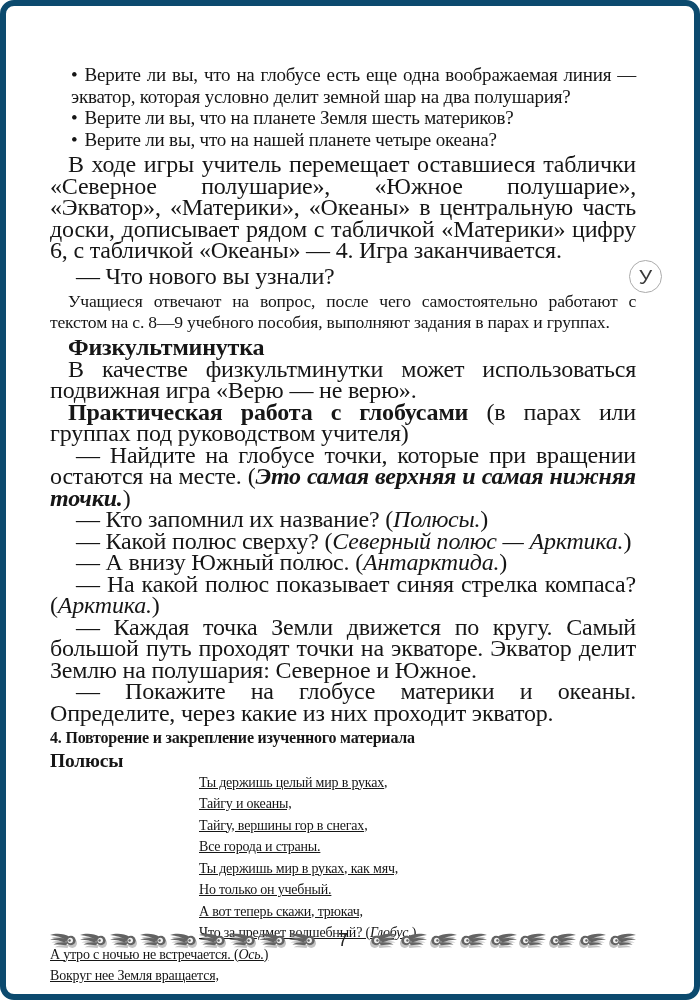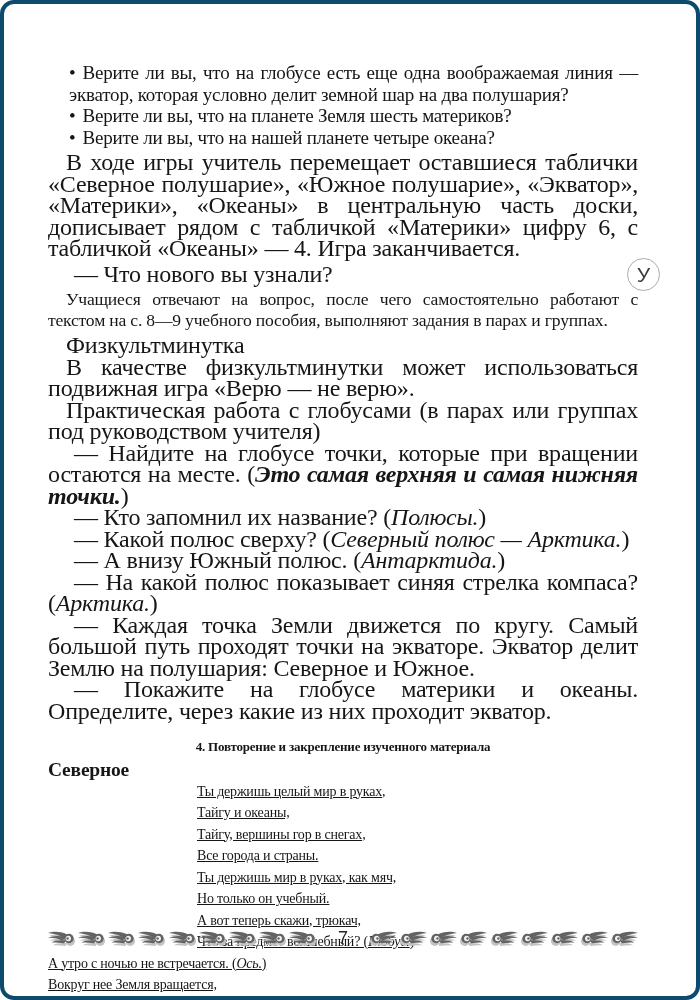--- a/index.html
+++ b/index.html
@@ -1,20 +1,20 @@
 <!DOCTYPE html>
 <html lang="ru"><head>
 <meta charset="utf-8">
 <style>
   html,body{margin:0;padding:0;background:#fff;}
   .page{
     position:relative;
     width:700px;height:1000px;
     background:#fff;
-    border:4px solid #0c4a6e;
+    border:6px solid #0c4a6e;
     border-radius:14px;
     box-sizing:border-box;
     overflow:hidden;
     font-family:"Liberation Serif","DejaVu Serif",serif;
     color:#161616;
   }
   .content{
     position:absolute;
     left:0;top:0;
     width:100%;
@@ -45,29 +45,28 @@
   .bullets .marker{
     margin-right:7px;
   }
   .mt4{margin-top:4px;}
   .small{
     font-size:17.6px;
     line-height:20.5px;
     margin-top:4px;
     margin-bottom:5px;
   }
-  .bold{font-weight:normal;}
+  .bold{font-weight:bold;}
   .it{font-style:italic;}
   .bi{font-style:italic;font-weight:bold;}
   h3.sec{
-    margin:14px 0 0 0;
-    font-size:13px;
+    margin:3px 0 0 0;
+    font-size:16px;
     line-height:22.5px;
     letter-spacing:-0.2px;
-    text-align:center;
   }
   h4.sub{
     margin:0;
     font-size:19.5px;
     line-height:22px;
     letter-spacing:-0.2px;
   }
   .poem{margin-left:149px;}
   .poem-line{
     font-size:14px;
@@ -154,21 +153,21 @@
 
     <p class="para dash"><span>— Найдите на глобусе точки, которые при вращении остаются на месте. (</span><span class="bi">Это самая верхняя и самая нижняя точки.</span><span>)</span></p>
     <p class="para dash"><span>— Кто запомнил их название? (</span><span class="it">Полюсы.</span><span>)</span></p>
     <p class="para dash"><span>— Какой полюс сверху? (</span><span class="it">Северный полюс — Арктика.</span><span>)</span></p>
     <p class="para dash"><span>— А внизу Южный полюс. (</span><span class="it">Антарктида.</span><span>)</span></p>
     <p class="para dash"><span>— На какой полюс показывает синяя стрелка компаса? (</span><span class="it">Арктика.</span><span>)</span></p>
     <p class="para dash"><span>— Каждая точка Земли движется по кругу. Самый большой путь проходят точки на экваторе. Экватор делит Землю на полушария: Северное и Южное.</span><span class="it"></span><span></span></p>
     <p class="para dash"><span>— Покажите на глобусе материки и океаны. Определите, через какие из них проходит экватор.</span><span class="it"></span><span></span></p>
 
     <h3 class="sec">4. Повторение и закрепление изученного материала</h3>
-    <h4 class="sub">Северное</h4>
+    <h4 class="sub">Полюсы</h4>
 
     <div class="poem">
       <div class="poem-line"><span>Ты держишь целый мир в руках,</span><span class="it"></span><span></span></div>
       <div class="poem-line"><span>Тайгу и океаны,</span><span class="it"></span><span></span></div>
       <div class="poem-line"><span>Тайгу, вершины гор в снегах,</span><span class="it"></span><span></span></div>
       <div class="poem-line"><span>Все города и страны.</span><span class="it"></span><span></span></div>
       <div class="poem-line"><span>Ты держишь мир в руках, как мяч,</span><span class="it"></span><span></span></div>
       <div class="poem-line"><span>Но только он учебный.</span><span class="it"></span><span></span></div>
       <div class="poem-line"><span>А вот теперь скажи, трюкач,</span><span class="it"></span><span></span></div>
       <div class="poem-line"><span>Что за предмет волшебный? (</span><span class="it">Глобус.</span><span>)</span></div>

